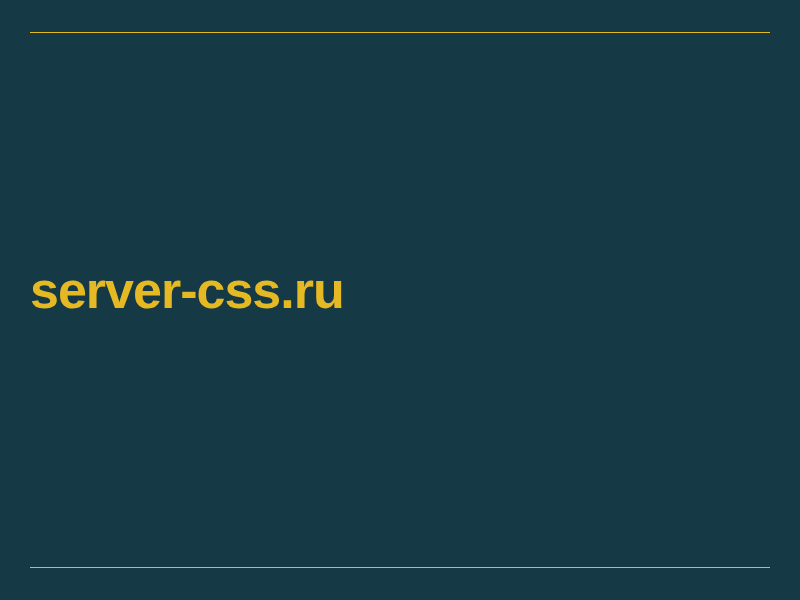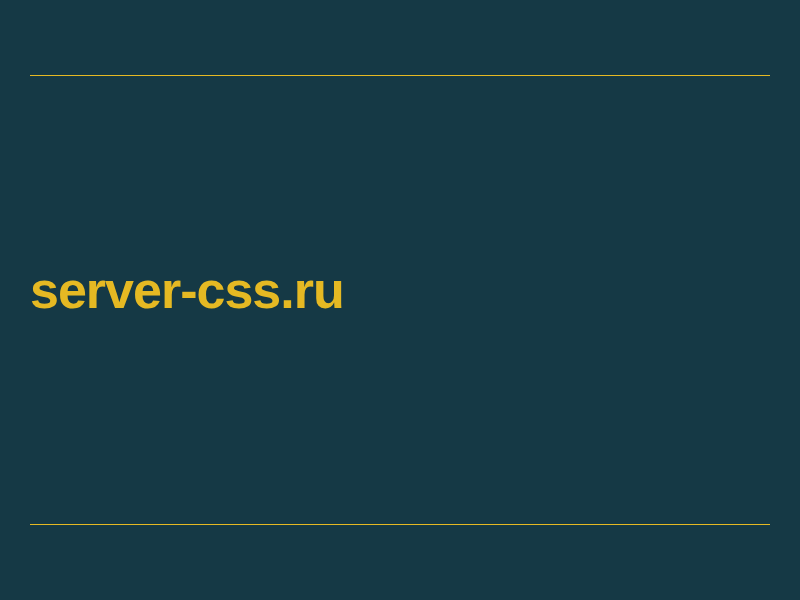--- a/index.html
+++ b/index.html
@@ -14,21 +14,21 @@
       display: flex;
       flex-direction: column;
       justify-content: center;
       padding: 0 30px;
       font-family: Arial, Helvetica, sans-serif;
       overflow: hidden;
     }
     .container {
       display: flex;
       flex-direction: column;
-      height: 450px;
+      height: 536px;
       justify-content: flex-end;
     }
     .line {
       width: 100%;
       height: 1px;
       background-color: #e5b923;
     }
     .domain-text {
       color: #e5b923;
       font-size: 52px;

